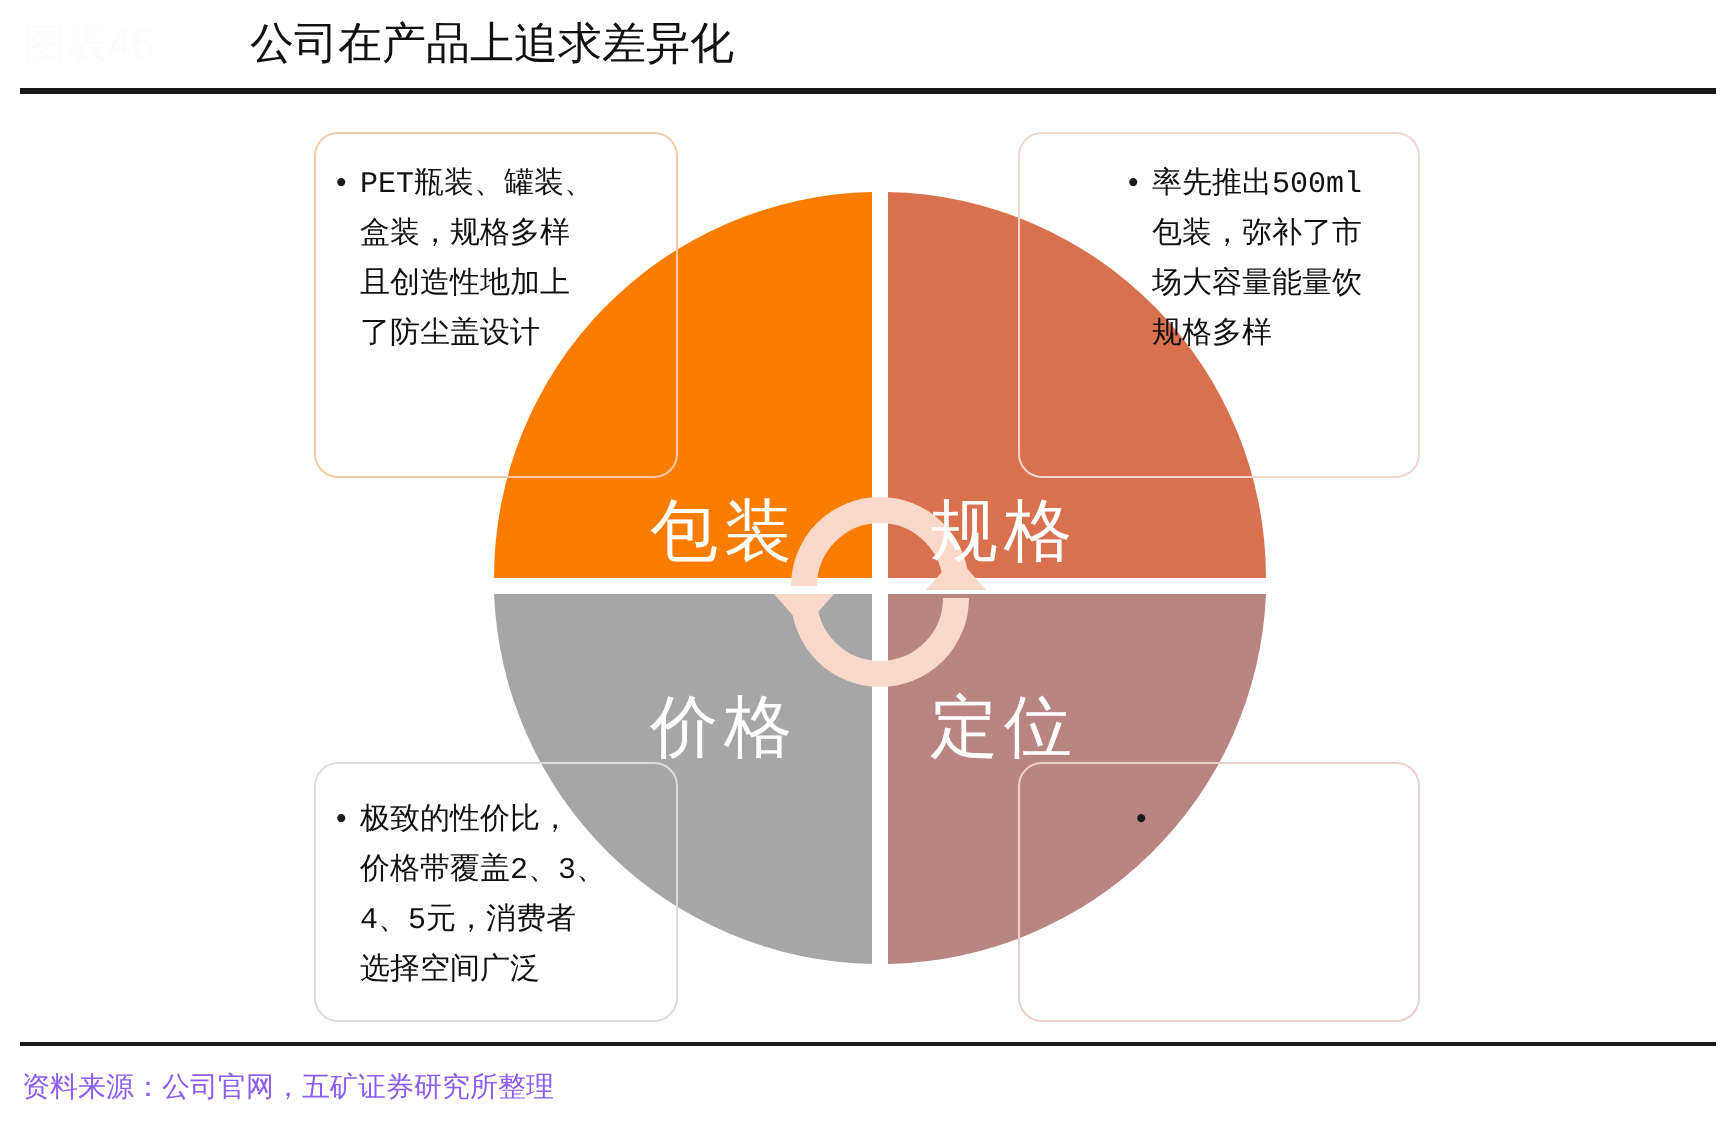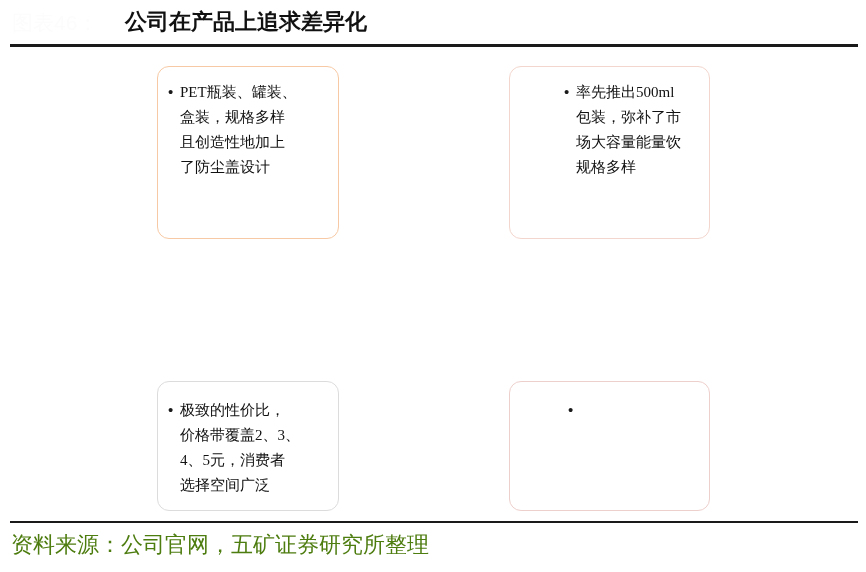--- a/index.html
+++ b/index.html
@@ -36,21 +36,21 @@
   }
   #page-title {
     position: absolute;
     left: 125px;
     top: 7px;
     font-size: 22px;
     line-height: 30px;
     color: #111111;
     white-space: nowrap;
     font-family: "Liberation Serif", "DejaVu Serif", serif;
-    font-weight: 700;
+    font-weight: 400;
   }
   #title-rule {
     position: absolute;
     left: 10px;
     top: 44px;
     width: 848px;
     height: 3px;
     background: #1a1a1a;
   }
 
@@ -60,25 +60,25 @@
     left: 10px;
     top: 521px;
     width: 848px;
     height: 2px;
     background: #1a1a1a;
   }
   #footer-text {
     position: absolute;
     left: 11px;
     top: 533px;
-    font-size: 22px;
+    font-size: 14px;
     line-height: 24px;
-    color: #4d7c0f;
-    white-space: nowrap;
-    font-family: Liberation Serif, serif;
+    color: #8b5cf6;
+    white-space: nowrap;
+    font-family: Liberation Mono, monospace;
   }
 
   
   #diagram {
     position: absolute;
     left: 0;
     top: 47px;
     width: 866px;
     height: 472px;
   }
@@ -124,21 +124,21 @@
     flex: 0 0 12px;
     color: #1a1a1a;
     font-size: 15px;
     line-height: 24px;
     text-align: left;
   }
   .callout-text {
     font-size: 15px;
     line-height: 25px;
     color: #111111;
-    font-family: Liberation Serif, serif;
+    font-family: Liberation Mono, monospace;
     white-space: pre-line;
   }
 
   #callout-packaging {
     left: 157px; top: 19px; width: 182px; height: 173px;
     border: 1.6px solid #f7c9a4;
   }
   #callout-packaging .callout-inner { padding: 13px 8px 0 10px; }
 
   #callout-spec {
@@ -163,20 +163,46 @@
 <body>
 
 <div id="header">
   <div id="figure-number">图表46：</div>
   <div id="page-title">公司在产品上追求差异化</div>
   <div id="title-rule"></div>
 </div>
 
 <div id="diagram">
 
+  <div id="wheel">
+    <svg width="386" height="386" viewBox="0 0 386 386" xmlns="http://www.w3.org/2000/svg">
+
+      <path d="M 189 193 L 189 0 A 193 193 0 0 0 0 193 Z" fill="#FA7D00"></path>
+
+      <path d="M 197 193 L 197 0 A 193 193 0 0 1 386 193 Z" fill="#D9714F"></path>
+
+      <path d="M 189 201 L 189 386 A 193 193 0 0 1 0 201 Z" fill="#A6A6A6"></path>
+
+      <path d="M 197 201 L 197 386 A 193 193 0 0 0 386 201 Z" fill="#B98580"></path>
+
+      <g>
+
+        <path d="M 155 197 A 38 38 0 0 1 231 197" fill="none" stroke="#FAD9CB" stroke-width="13" stroke-linecap="butt"></path>
+        <polygon points="231,182 246,199 216,199" fill="#FAD9CB"></polygon>
+
+        <path d="M 231 203 A 38 38 0 0 1 155 203" fill="none" stroke="#FAD9CB" stroke-width="13" stroke-linecap="butt"></path>
+        <polygon points="155,218 140,201 170,201" fill="#FAD9CB"></polygon>
+      </g>
+    </svg>
+
+    <div class="quad-label" id="label-baozhuang">包装</div>
+    <div class="quad-label" id="label-guige">规格</div>
+    <div class="quad-label" id="label-jiage">价格</div>
+    <div class="quad-label" id="label-dingwei">定位</div>
+  </div>
 
   <div class="callout" id="callout-packaging" style="border-color: rgb(247, 201, 164);">
     <div class="callout-inner">
       <span class="bullet">•</span>
       <span class="callout-text">PET瓶装、罐装、
 盒装，规格多样
 且创造性地加上
 了防尘盖设计</span>
     </div>
   </div>

